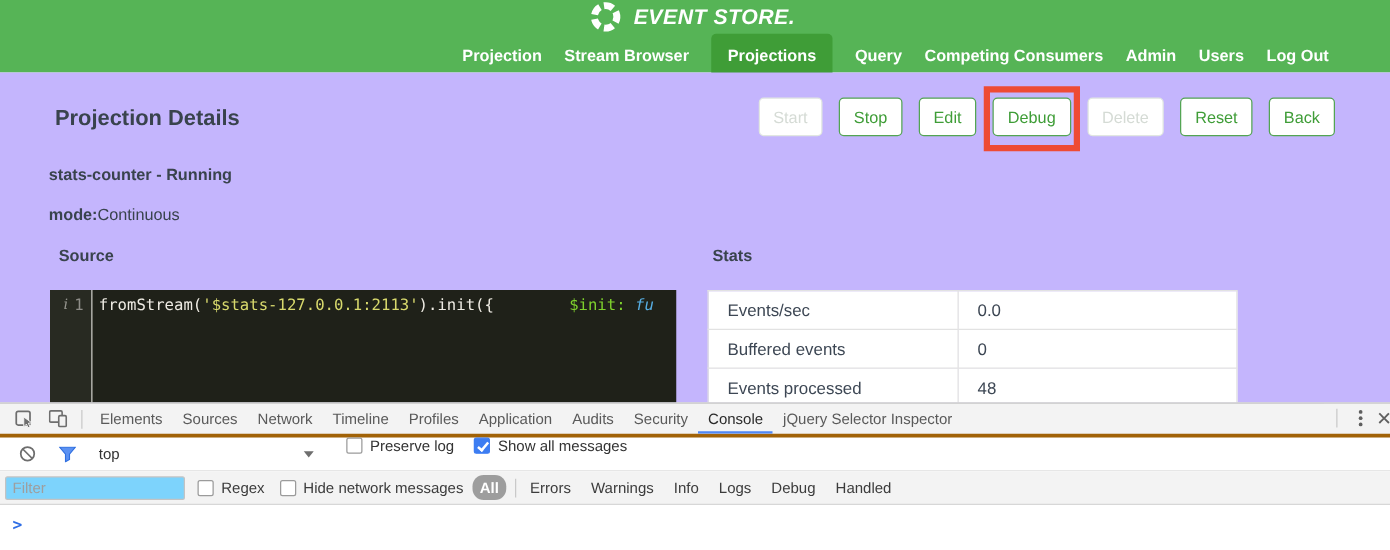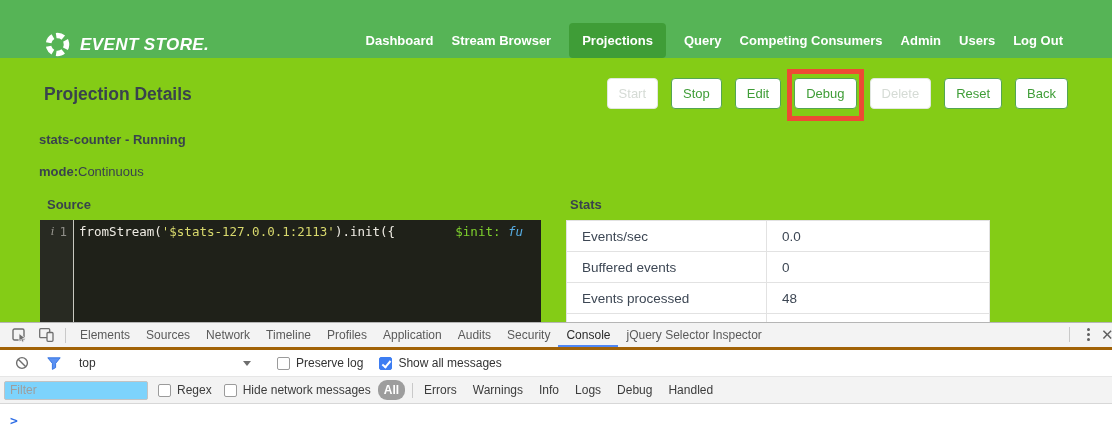--- a/index.html
+++ b/index.html
@@ -5,46 +5,46 @@
   :root{
     --brand-green:#56b456; --active-green:#3f9d37; --btn-green-border:#53a553;
     --btn-green-text:#3f9d37; --highlight-red:#ee4b34; --console-blue:#3d7df2;
     --code-string:#d8d96d; --code-builtin:#7ed12d; --code-keyword:#57ade2;
   }
   *{margin:0;padding:0;box-sizing:border-box;}
   html,body{width:1112px;height:440px;overflow:hidden;}
   body{font-family:"Liberation Sans",sans-serif;background:#fff;position:relative;}
 
   
-  .navbar{height:58px;background:var(--brand-green);display:flex;align-items:flex-end;
-          padding:0 49px 0 44px;}
+  .navbar{height:58px;background:var(--brand-green);display:flex;align-items:center;
+          padding:0 49px 0 44px;flex-direction:column;}
   .logo{display:flex;align-items:center;cursor:pointer;}
   .logo-text{color:#fff;font-size:17px;font-weight:bold;font-style:italic;
              letter-spacing:.4px;margin-left:9px;}
   .nav-items{margin-left:auto;display:flex;align-items:center;gap:18px;}
   .nav-item{color:#fff;font-size:13px;font-weight:bold;cursor:pointer;white-space:nowrap;}
   .nav-item.active{background:var(--active-green);padding:10px 13px;border-radius:4px;}
 
   
-  .main{position:relative;height:264px;overflow:hidden;background:#84cc16;}
+  .main{position:relative;height:264px;overflow:hidden;background:#c4b5fd;}
   .page-title{position:absolute;left:44px;top:26px;font-size:17.5px;font-weight:bold;color:#39434d;}
 
   .actions{position:absolute;top:20px;right:44px;display:flex;align-items:center;gap:13px;}
   .btn{font-family:inherit;background:#fff;border:1px solid var(--btn-green-border);
        color:var(--btn-green-text);font-size:13px;padding:7px 11px;border-radius:4px;cursor:pointer;}
   .btn.disabled{border-color:#e1e7e1;color:#d5dbd5;cursor:default;}
   .debug-wrap{position:relative;display:inline-flex;}
   .debug-wrap::before{content:"";position:absolute;top:-9px;bottom:-12px;left:-7px;right:-7px;
                       border:5px solid var(--highlight-red);pointer-events:none;z-index:2;}
 
   .proj-name{position:absolute;left:39px;top:74px;font-size:13px;font-weight:bold;color:#39434d;}
   .proj-mode{position:absolute;left:39px;top:106px;font-size:13px;color:#39434d;}
   .proj-mode b{font-weight:bold;}
 
-  .col-heading{font-size:13px;font-weight:bold;color:#39434d;height:14px;margin-bottom:9px;}
+  .col-heading{font-size:13px;font-weight:bold;color:#39434d;height:14px;margin-bottom:21px;}
   .source-col{position:absolute;left:40px;top:139px;width:501px;}
   .source-col .col-heading{margin-left:7px;}
   .stats-col{position:absolute;left:566px;top:139px;width:424px;}
   .stats-col .col-heading{margin-left:4px;}
 
   
   .editor{display:flex;height:150px;font-family:"DejaVu Sans Mono",monospace;
           font-size:12.5px;line-height:19px;}
   .editor-gutter{width:33px;background:#282a22;color:#8e8d88;display:flex;
                  justify-content:flex-end;align-items:flex-start;gap:5px;
@@ -73,21 +73,21 @@
   .dt-tab{font-size:12px;color:#5a5a5a;padding:0 8px;display:flex;align-items:center;
           cursor:pointer;white-space:nowrap;}
   .dt-tab.active{color:#2b2b2b;box-shadow:inset 0 -2px 0 #4f87f5;}
   .dt-tabbar-right{position:absolute;right:0;top:0;bottom:1px;display:flex;align-items:center;
                    background:#f3f3f3;padding-left:4px;}
   .kebab{display:flex;flex-direction:column;gap:2px;padding:0 11px;cursor:pointer;}
   .kebab i{width:3px;height:3px;background:#5f5f5f;border-radius:50%;}
   .dt-close{font-size:15px;color:#5f5f5f;cursor:pointer;margin-right:-7px;width:18px;}
 
   .dt-toolbar{height:27px;background:#fff;border-bottom:1px solid #e6e6e6;
-              display:flex;align-items:center;padding-left:9px;font-size:12px;color:#333;}
+              display:flex;padding-left:9px;font-size:12px;color:#333;}
   .dt-context{display:flex;align-items:center;justify-content:space-between;width:172px;
               margin-left:12px;cursor:pointer;}
   .dd-arrow{width:0;height:0;border-left:4px solid transparent;border-right:4px solid transparent;
             border-top:5px solid #6e6e6e;}
   .cb{width:13px;height:13px;border:1px solid #9b9b9b;border-radius:2px;background:#fff;
       margin-right:6px;flex-shrink:0;cursor:pointer;position:relative;}
   .cb.checked{background:var(--console-blue);border-color:var(--console-blue);}
   .cb.checked::after{content:"";position:absolute;left:4px;top:1px;width:3px;height:7px;
                      border:solid #fff;border-width:0 2px 2px 0;transform:rotate(40deg);}
   .cb-label{cursor:pointer;}
@@ -111,21 +111,21 @@
 <body>
 
 <header class="navbar">
   <div class="logo">
     <svg width="27" height="27" viewBox="0 0 27 27">
       <circle cx="13.5" cy="13.5" r="9" fill="none" stroke="#fff" stroke-width="5.5" stroke-dasharray="7.5 3.5" transform="rotate(-20 13.5 13.5)"></circle>
     </svg>
     <span class="logo-text">EVENT STORE.</span>
   </div>
   <nav class="nav-items">
-    <span class="nav-item">Dashboard</span>
+    <span class="nav-item">Projection</span>
     <span class="nav-item">Stream Browser</span>
     <span class="nav-item active">Projections</span>
     <span class="nav-item">Query</span>
     <span class="nav-item">Competing Consumers</span>
     <span class="nav-item">Admin</span>
     <span class="nav-item">Users</span>
     <span class="nav-item">Log Out</span>
   </nav>
 </header>
 

